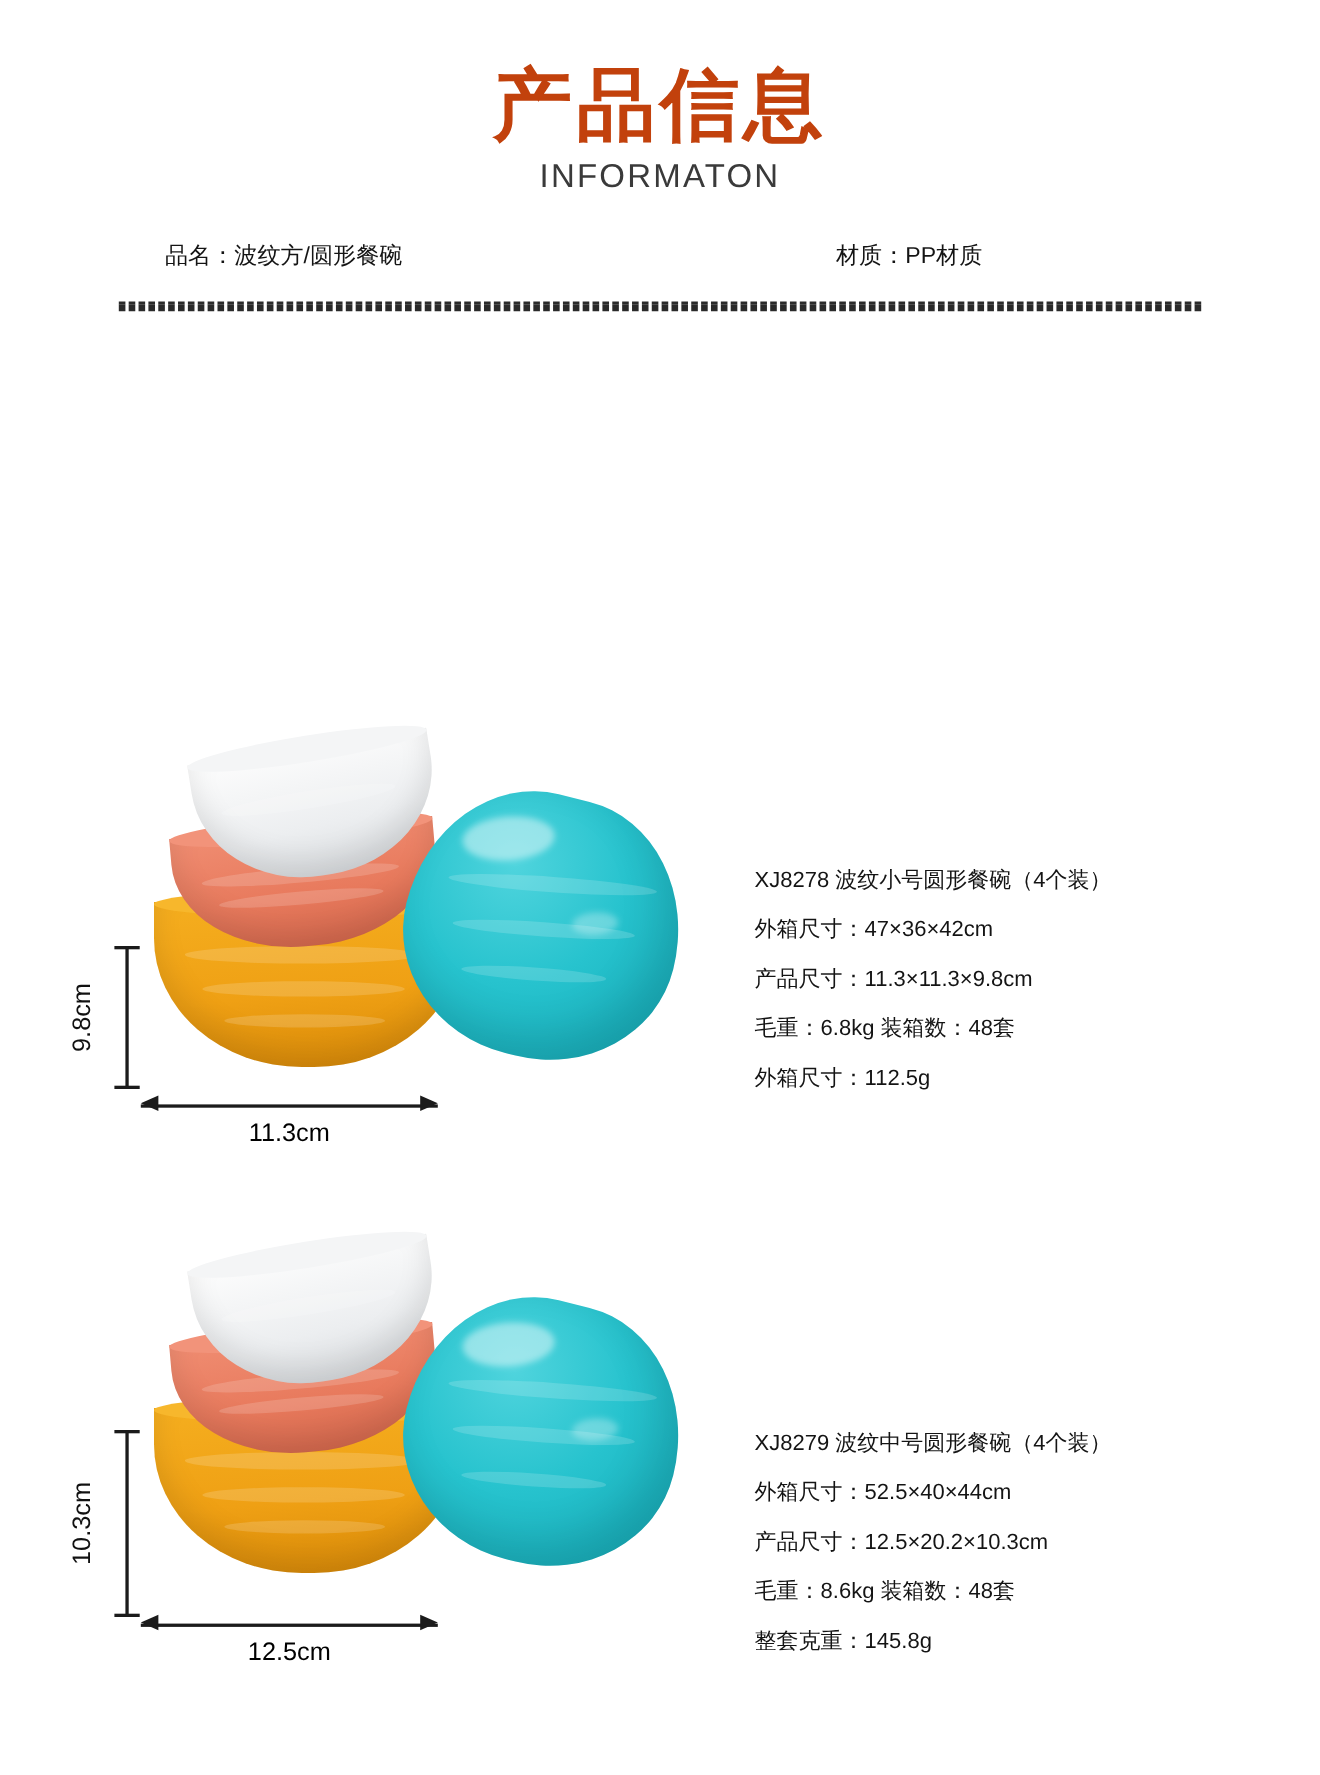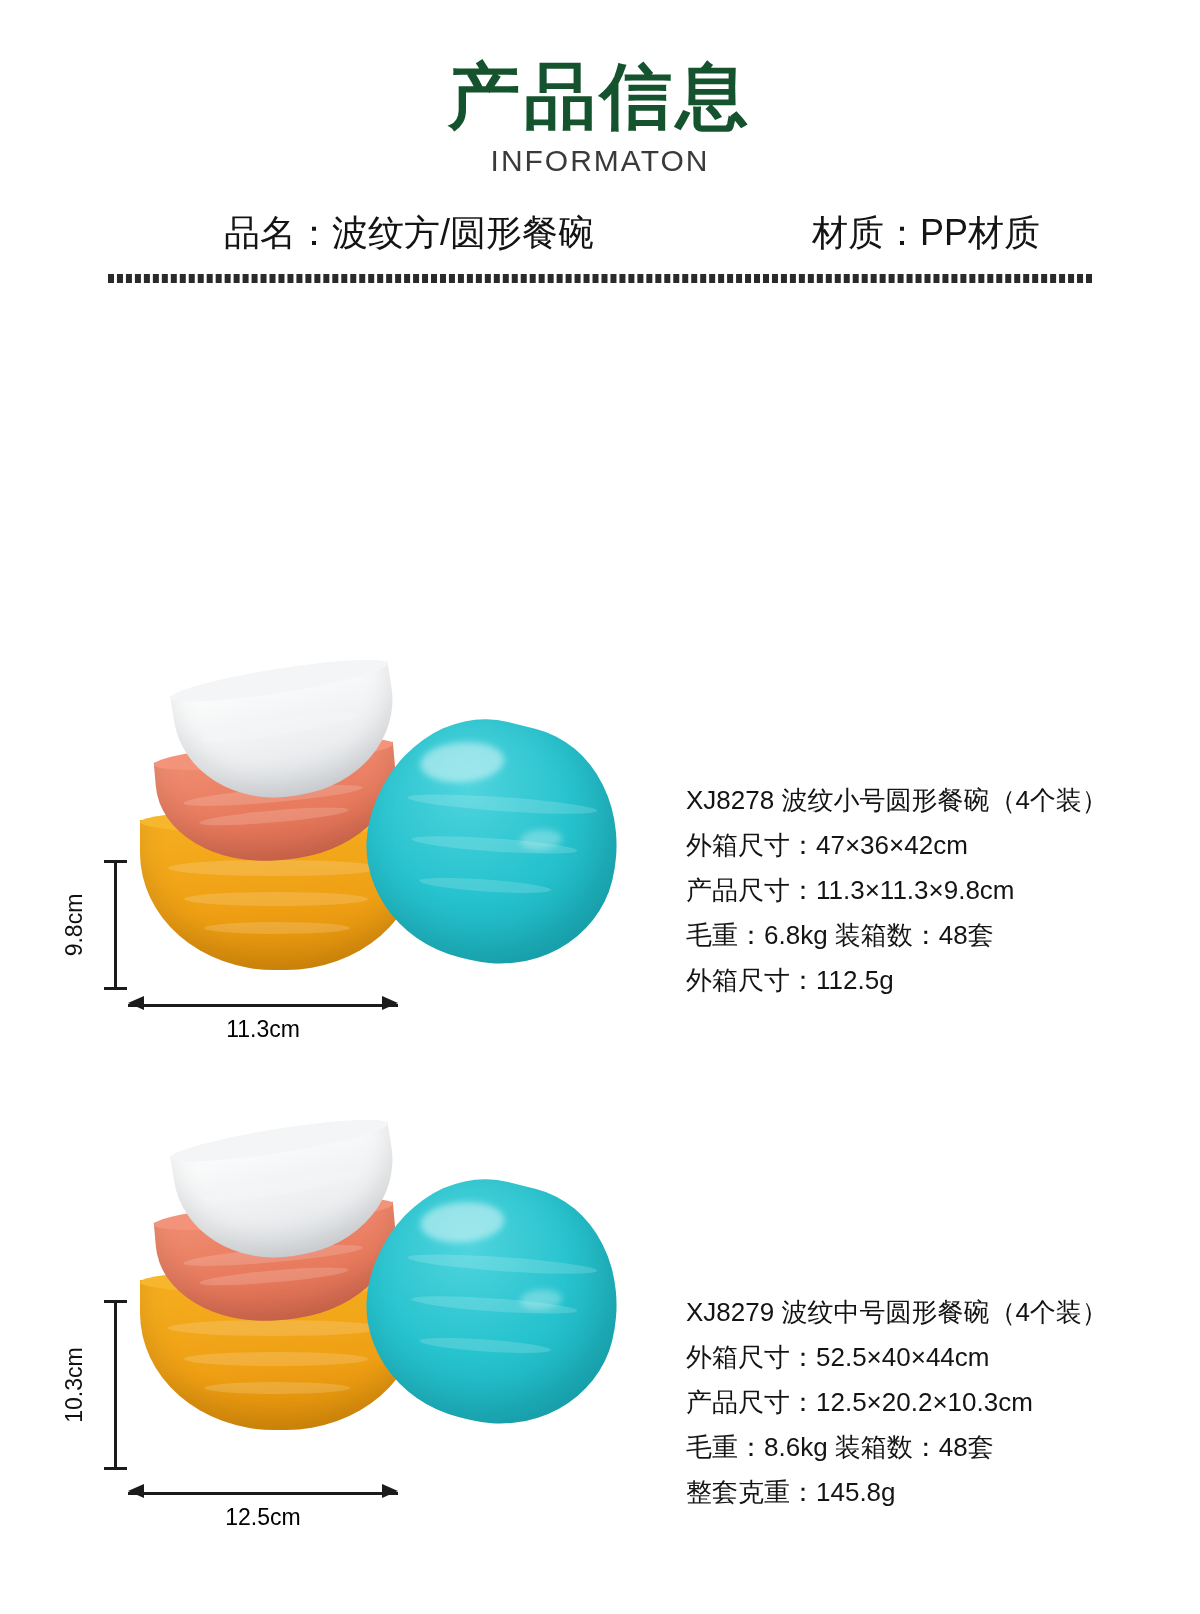--- a/index.html
+++ b/index.html
@@ -19,21 +19,21 @@
   
   .header {
     padding-top: 58px;
     text-align: center;
   }
   .title-cn {
     font-size: 72px;
     font-weight: bold;
     letter-spacing: 4px;
     line-height: 1.08;
-    color: #14532d;
+    color: #c2410c;
   }
   .title-en {
     margin-top: 8px;
     font-size: 30px;
     letter-spacing: 2px;
     color: #3a3a3a;
     font-weight: normal;
   }
 
   
@@ -41,25 +41,24 @@
     margin: 26px auto 0 auto;
     width: 984px;
   }
   .info-row {
     display: flex;
     align-items: flex-start;
     padding: 0 0 12px 0;
     min-height: 58px;
   }
   .info-cell {
-    font-size: 36px;
+    font-size: 21px;
     line-height: 58px;
     color: #141414;
     white-space: nowrap;
-    text-align: center;
   }
   .info-cell.left {
     width: 560px;
     padding-left: 42px;
     box-sizing: border-box;
   }
   .info-cell.right {
     flex: 1;
     padding-left: 92px;
     box-sizing: border-box;
@@ -235,21 +234,21 @@
   }
 
   
   .spec {
     position: absolute;
     left: 686px;
     top: 118px;
     width: 500px;
   }
   .spec-line {
-    font-size: 26px;
+    font-size: 20px;
     line-height: 45px;
     color: #141414;
     white-space: nowrap;
   }
 
   .bg-soft {
     position: absolute;
     left: 0; top: 0;
     width: 1200px; height: 1614px;
     background: linear-gradient(180deg, #ffffff 0%, #fbfcfd 60%, #f7f9fa 100%);
@@ -374,21 +373,21 @@
       <div class="bowl bowl-teal">
         <div class="shine shine-a"></div>
         <div class="shine shine-b"></div>
         <div class="wave" style="left:30px; top:74px; width:190px; height:14px; transform:rotate(-10deg);"></div>
         <div class="wave" style="left:44px; top:116px; width:166px; height:13px; transform:rotate(-10deg);"></div>
         <div class="wave" style="left:62px; top:158px; width:132px; height:12px; transform:rotate(-10deg);"></div>
       </div>
 
     </div>
 
-    <div class="dim-h" style="left:58px; top:368px; width:270px;">
+    <div class="dim-h" style="left:58px; top:352px; width:270px;">
       <div class="line"></div>
       <div class="arrow-l"></div>
       <div class="arrow-r"></div>
       <div class="lbl">12.5cm</div>
     </div>
 
   </div>
 
   <div class="spec" style="top:170px;">
     <div class="spec-line">XJ8279 波纹中号圆形餐碗（4个装）</div>

